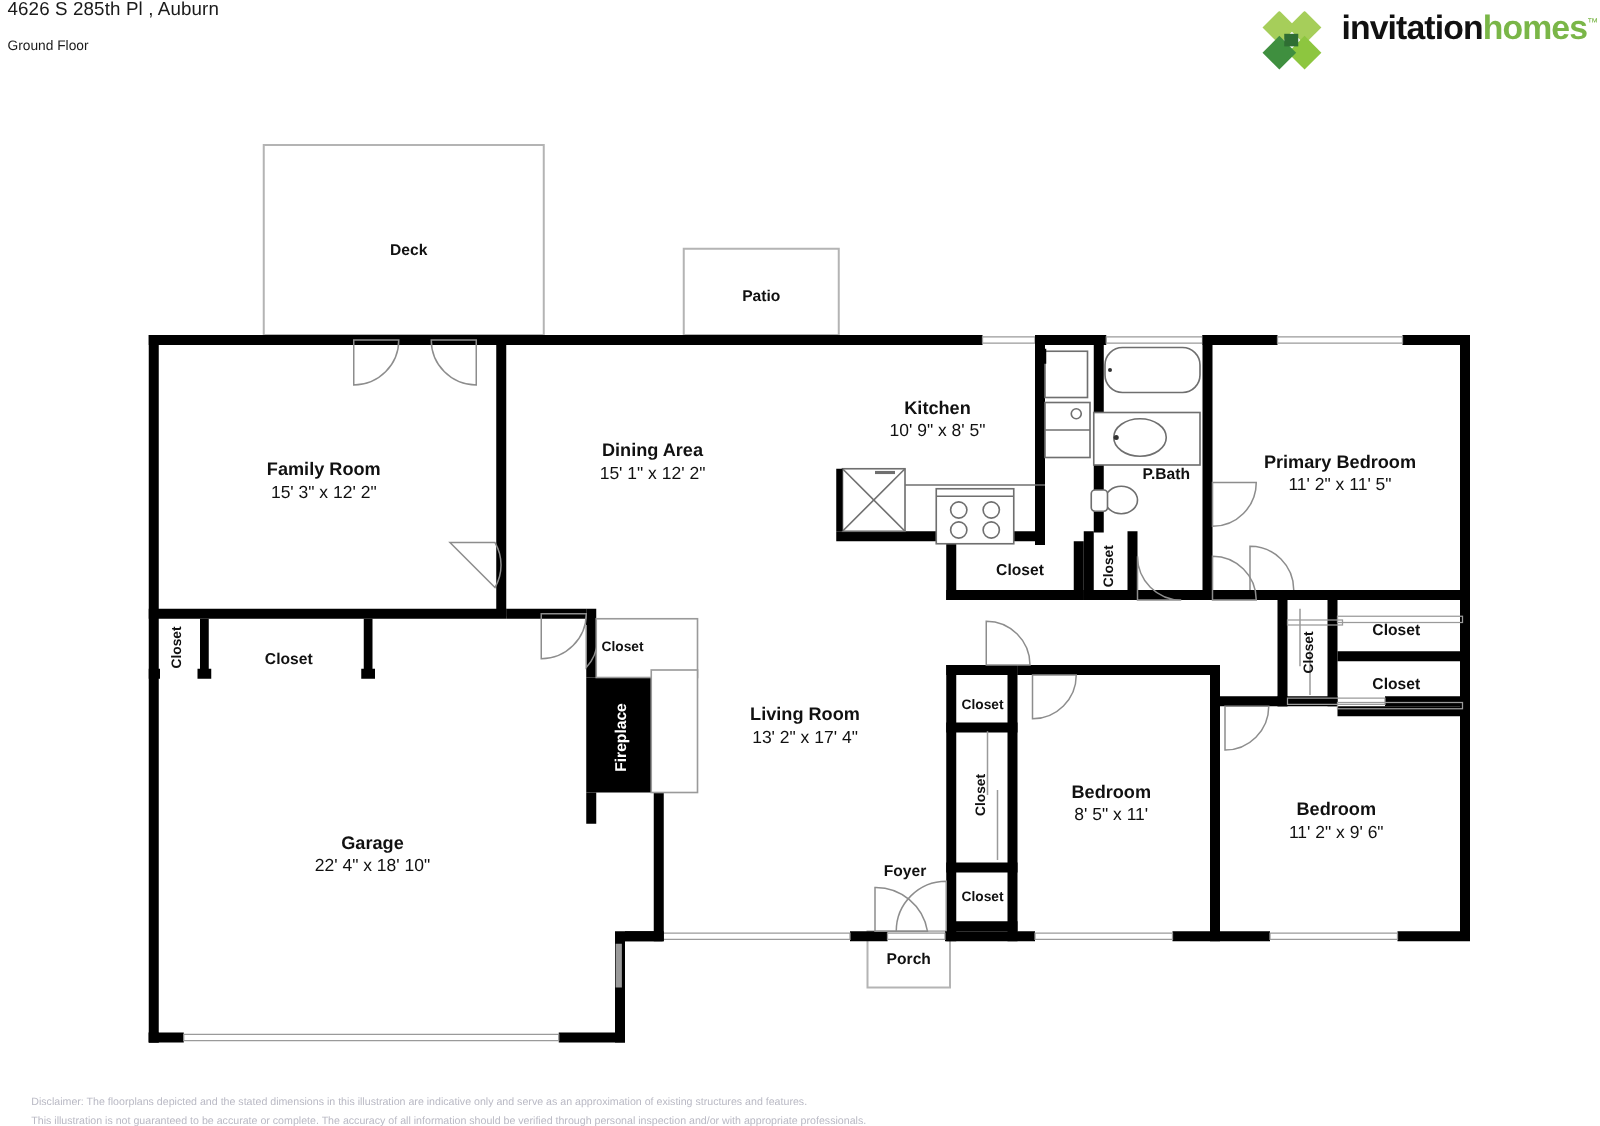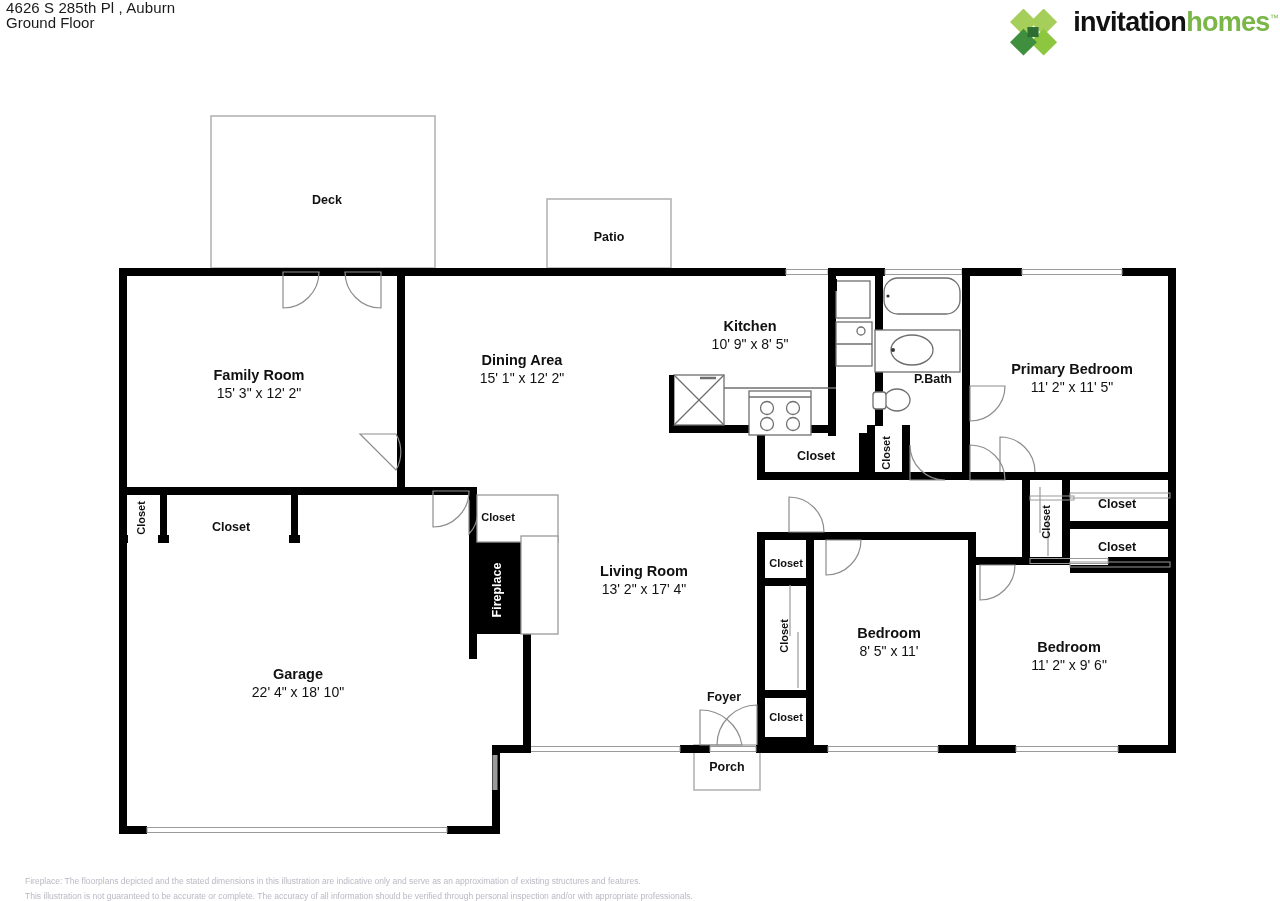--- a/index.html
+++ b/index.html
@@ -11,22 +11,22 @@
     overflow:hidden;
     color:#111;
   }
   
   #header-address{
     position:absolute;left:6px;top:-2px;
     font-size:15px;line-height:19px;color:#1a1a1a;
     letter-spacing:0.1px;white-space:nowrap;
   }
   #header-floor{
-    position:absolute;left:6px;top:13px;
-    font-size:15px;line-height:19px;color:#1a1a1a;
+    position:absolute;left:6px;top:28px;
+    font-size:11px;line-height:19px;color:#1a1a1a;
     white-space:nowrap;
   }
   
   #brand{
     position:absolute;right:2px;top:9px;
     display:flex;align-items:flex-start;gap:12px;
   }
   #brand-mark{width:56px;height:54px;display:block;}
   #brand-word{
     font-size:27px;font-weight:bold;letter-spacing:-0.7px;
@@ -292,15 +292,15 @@
   <text class="rm-small rm-white" transform="translate(501,590) rotate(-90)" x="0" y="0">Fireplace</text>
 
   <g fill="none" stroke="#9a9a9a" stroke-width="1.3">
     <rect x="477" y="495" width="81" height="47" fill="#ffffff"></rect>
     <rect x="521" y="536" width="37" height="98" fill="#ffffff"></rect>
   </g>
   <text class="rm-tiny" x="498" y="521">Closet</text>
 </svg>
 
 <div id="disclaimer">
-  <div>Fireplace: The floorplans depicted and the stated dimensions in this illustration are indicative only and serve as an approximation of existing structures and features.</div>
+  <div>Disclaimer: The floorplans depicted and the stated dimensions in this illustration are indicative only and serve as an approximation of existing structures and features.</div>
   <div>This illustration is not guaranteed to be accurate or complete. The accuracy of all information should be verified through personal inspection and/or with appropriate professionals.</div>
 </div>
 
 </body></html>

